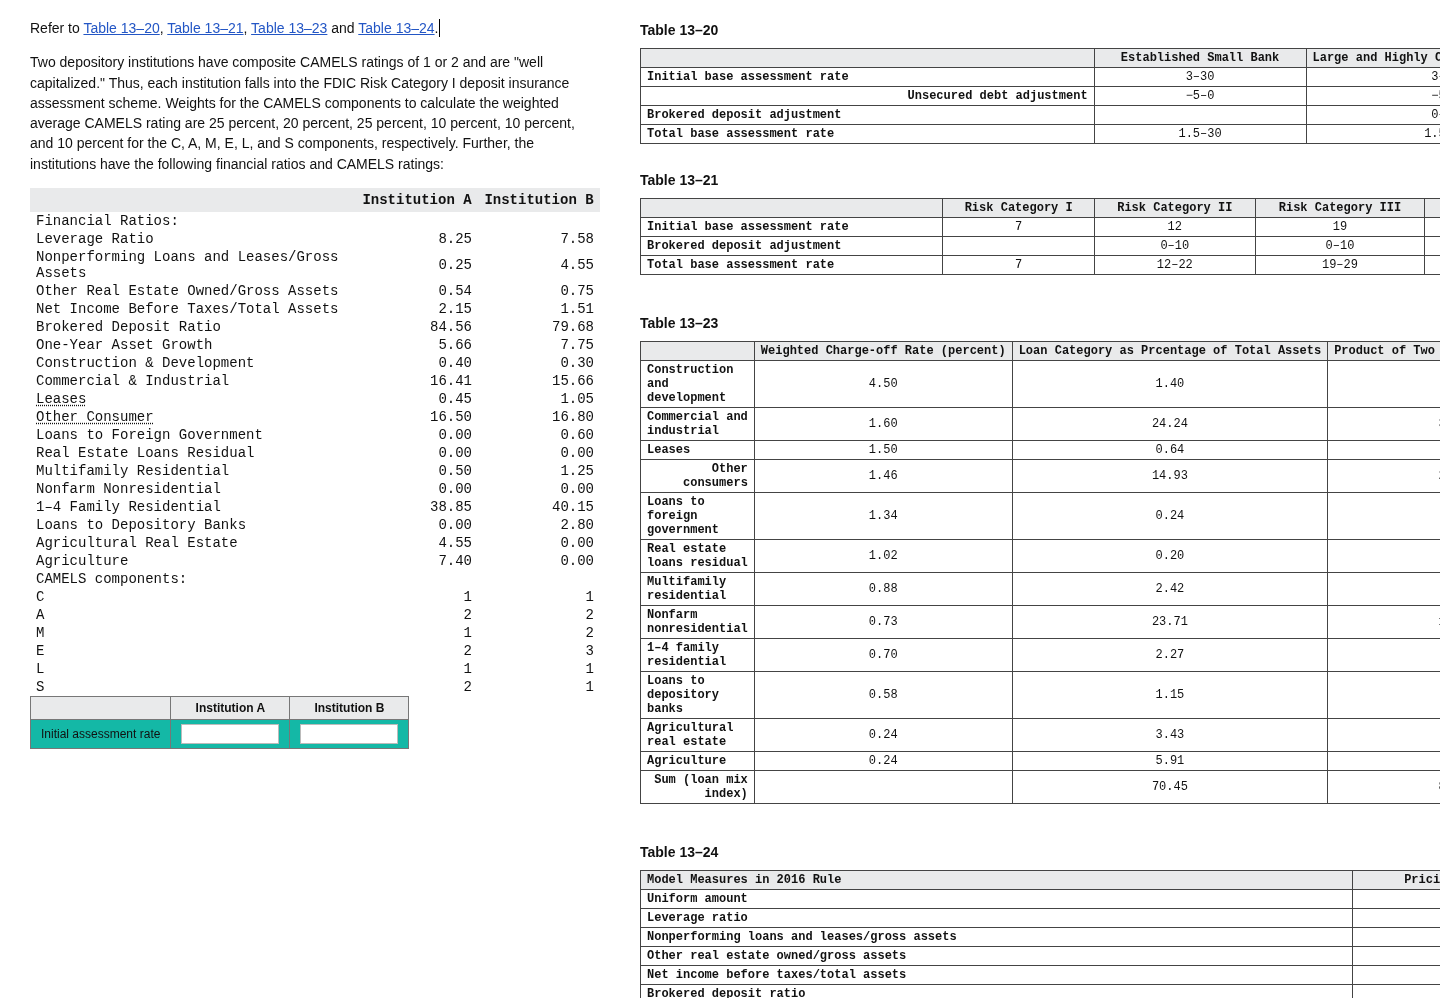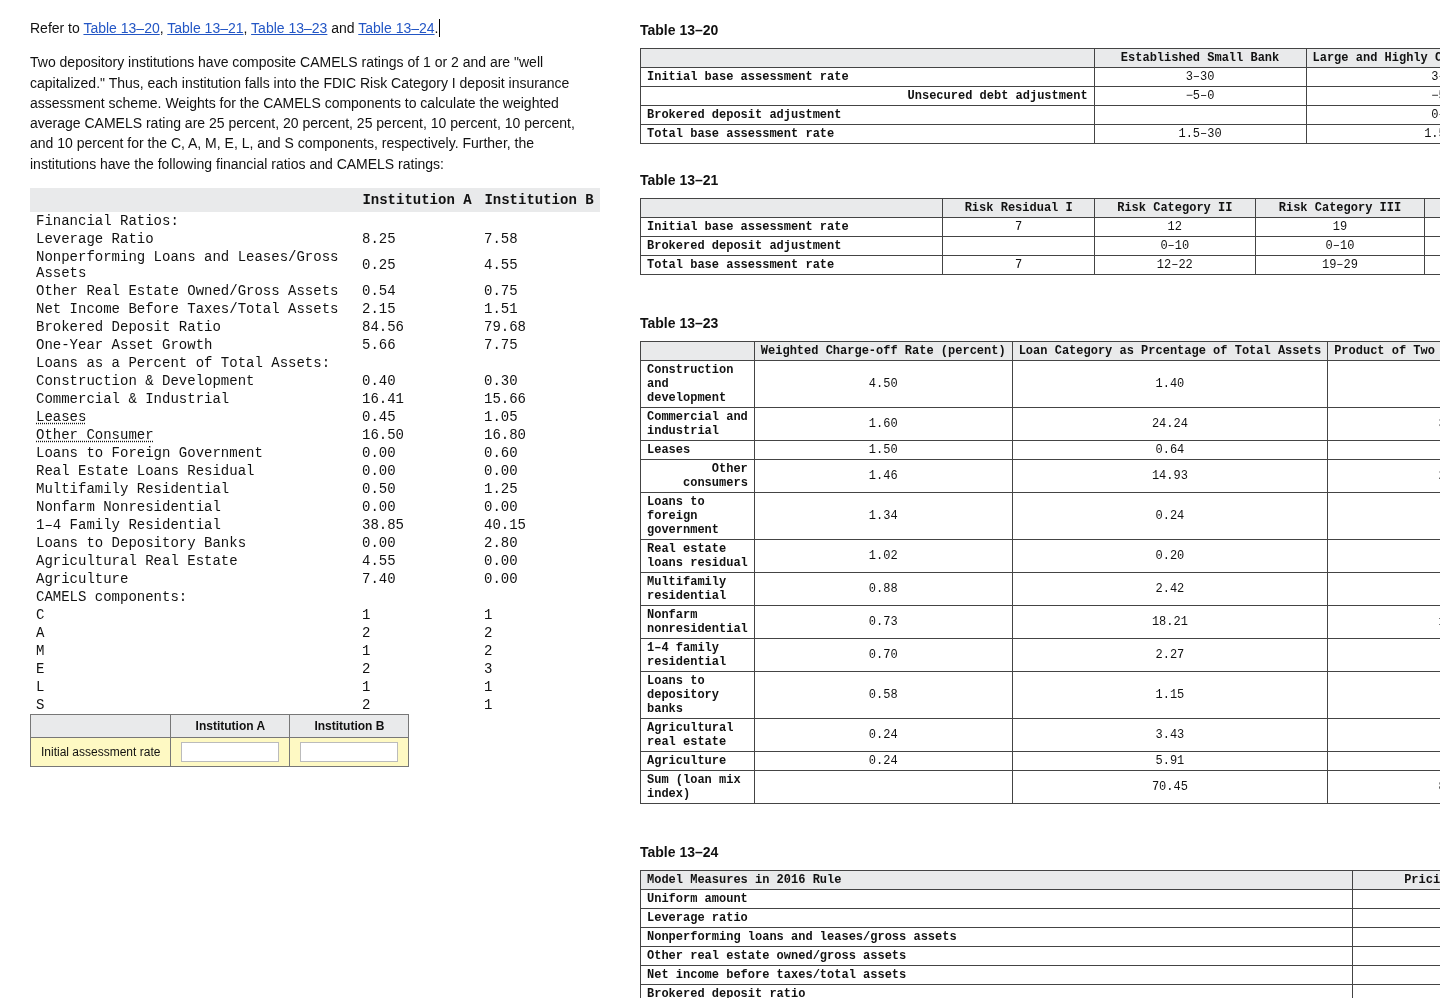--- a/index.html
+++ b/index.html
@@ -60,33 +60,33 @@
     font-family: "Courier New", Courier, monospace;
     font-size: 14px;
   }
   table.fin tr.headrow td {
     background:#e9eaeb;
     font-weight:bold;
     text-align:center;
     padding:4px 6px;
   }
   table.fin td { padding: 1px 6px; }
-  table.fin .num { text-align:left; width:110px; }
+  table.fin .num { text-align:right; width:110px; }
   .dashed-underline { text-decoration: underline dotted; text-underline-offset:2px;}
   .section-row td { font-weight:normal; }
 
   
   table.answer {
     border-collapse: collapse;
     font-size: 12px;
   }
   table.answer td, table.answer th {
     border:1px solid #777;
     padding:4px 10px;
-    background:#fef9c3;
+    background:#14b8a6;
   }
   table.answer th { background:#e9eaeb; font-weight:bold; text-align:center;}
   .ans-input {
     width:90px; height:18px; border:1px solid #bbb; background:#fff;
     font-size:12px; padding:0 3px;
   }
 
   .bold-red { color:#a11a1a; font-weight:bold; }
 
   
@@ -144,23 +144,20 @@
           <tr>
             <td>Brokered Deposit Ratio</td>
             <td class="num">84.56</td>
             <td class="num">79.68</td>
           </tr>
           <tr>
             <td>One-Year Asset Growth</td>
             <td class="num">5.66</td>
             <td class="num">7.75</td>
           </tr>
-          <tr class="section-row">
-            <td colspan="3">Loans as a Percent of Total Assets:</td>
-          </tr>
           <tr>
             <td>Construction &amp; Development</td>
             <td class="num">0.40</td>
             <td class="num">0.30</td>
           </tr>
           <tr>
             <td>Commercial &amp; Industrial</td>
             <td class="num">16.41</td>
             <td class="num">15.66</td>
           </tr>
@@ -300,21 +297,21 @@
             <td class="mono center">1.5–40</td>
           </tr>
         </tbody>
     </table>
 
     <div class="sec-title" style="margin-top:28px">Table 13–21</div>
     <table class="datatbl">
       <tbody>
           <tr>
         <th style="width:32%"></th>
-        <th class="mono">Risk Residual I</th>
+        <th class="mono">Risk Category I</th>
         <th class="mono">Risk Category II</th>
         <th class="mono">Risk Category III</th>
         <th class="mono">Risk Category IV</th>
       </tr>
       </tbody>
         <tbody id="t1321-body">
           <tr>
             <td class="rowlabel" style="text-align: left;">Initial base assessment rate</td>
             <td class="mono center">7</td>
             <td class="mono center">12</td>
@@ -387,21 +384,21 @@
           </tr>
           <tr>
             <td class="rowlabel" style="text-align: left;">Multifamily residential</td>
             <td class="mono center">0.88</td>
             <td class="mono center">2.42</td>
             <td class="mono center">2.13</td>
           </tr>
           <tr>
             <td class="rowlabel" style="text-align: left;">Nonfarm nonresidential</td>
             <td class="mono center">0.73</td>
-            <td class="mono center">18.21</td>
+            <td class="mono center">23.71</td>
             <td class="mono center">10.01</td>
           </tr>
           <tr>
             <td class="rowlabel" style="text-align: left;">1–4 family residential</td>
             <td class="mono center">0.70</td>
             <td class="mono center">2.27</td>
             <td class="mono center">1.59</td>
           </tr>
           <tr>
             <td class="rowlabel" style="text-align: left;">Loans to depository banks</td>
@@ -415,21 +412,21 @@
             <td class="mono center">3.43</td>
             <td class="mono center">0.82</td>
           </tr>
           <tr>
             <td class="rowlabel" style="text-align: left;">Agriculture</td>
             <td class="mono center">0.24</td>
             <td class="mono center">5.91</td>
             <td class="mono center">1.42</td>
           </tr>
           <tr>
-            <td class="rowlabel" style="text-align: left; margin-top: 8px;">Sum (loan mix index)</td>
+            <td class="rowlabel" style="text-align: right; margin-top: 8px;">Sum (loan mix index)</td>
             <td class="mono center"></td>
             <td class="mono center">70.45</td>
             <td class="mono center">84.91</td>
           </tr>
         </tbody>
     </table>
 
     <div class="sec-title" style="margin-top:40px">Table 13–24</div>
     <table class="datatbl">
       <tbody>

